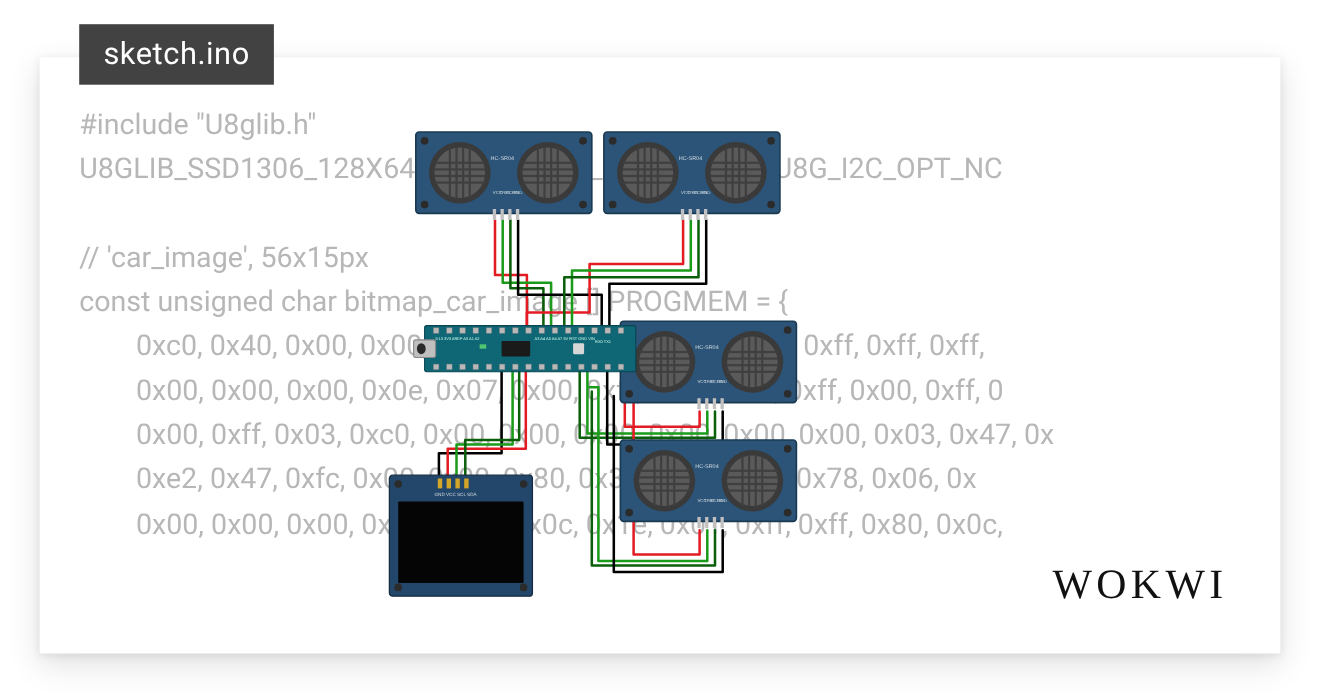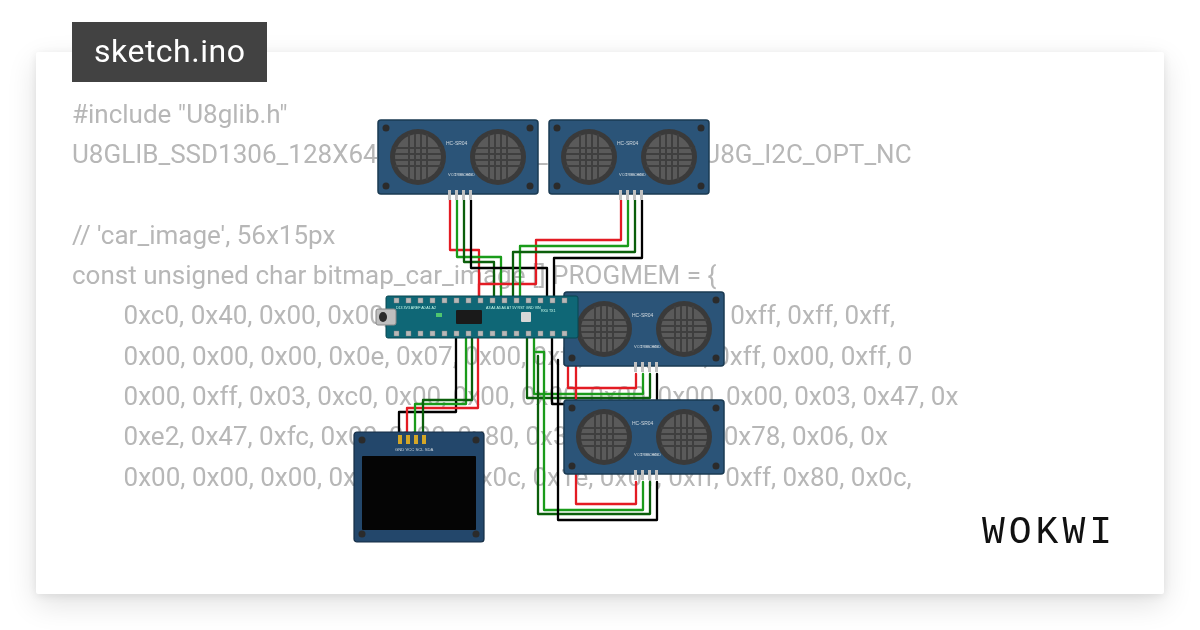--- a/index.html
+++ b/index.html
@@ -1,20 +1,20 @@
 <!DOCTYPE html>
 <html><head>
 <meta charset="utf-8">
 <style>
   html,body{margin:0;padding:0;width:1200px;height:630px;overflow:hidden;font-family:-apple-system,BlinkMacSystemFont,"Segoe UI",Roboto,sans-serif;background:#fff}
   .stage{position:relative;width:1200px;height:630px}
   .card{position:absolute;left:36px;top:52px;right:36px;bottom:36px;background:#fff;box-shadow:0 10px 30px rgba(0,0,0,0.12),0 2px 8px rgba(0,0,0,0.08);border-radius:2px;overflow:hidden}
-  .tab{position:absolute;left:72px;top:22px;background:#424242;color:#fff;font-size:32px;padding:10px 22px 12px 22px;font-weight:400;letter-spacing:.5px}
+  .tab{position:absolute;left:72px;top:22px;background:#424242;color:#fff;font-size:28px;padding:10px 22px 12px 22px;font-weight:400;letter-spacing:.5px}
   .code{position:absolute;left:36px;top:42px;right:36px;bottom:20px;color:#b7b7b7;font-size:26px;line-height:1.55;font-weight:400;white-space:pre;font-family:-apple-system,BlinkMacSystemFont,"Segoe UI",Roboto,sans-serif;overflow:hidden}
-  .logo{position:absolute;right:48px;bottom:40px;font-family:Liberation Mono, monospace;font-size:38px;letter-spacing:4px;font-weight:400;color:#111}
+  .logo{position:absolute;right:48px;bottom:40px;font-family:Liberation Serif, serif;font-size:38px;letter-spacing:4px;font-weight:400;color:#111}
   svg.diagram{position:absolute;left:270px;top:60px;width:550px;height:480px}
   
   .sensor-body{fill:#2b5478;stroke:#1a3a52;stroke-width:1.5}
   .sensor-disc-out{fill:#3a3a3a}
   .sensor-disc-m{fill:#5a5a5a}
   .sensor-hole{fill:#2b2b2b}
   .sensor-pin{fill:#c0c0c0}
   .sensor-label{fill:#d0d8de;font:5px sans-serif}
   .pinlbl{fill:#cfd8de;font:4px sans-serif}
   

